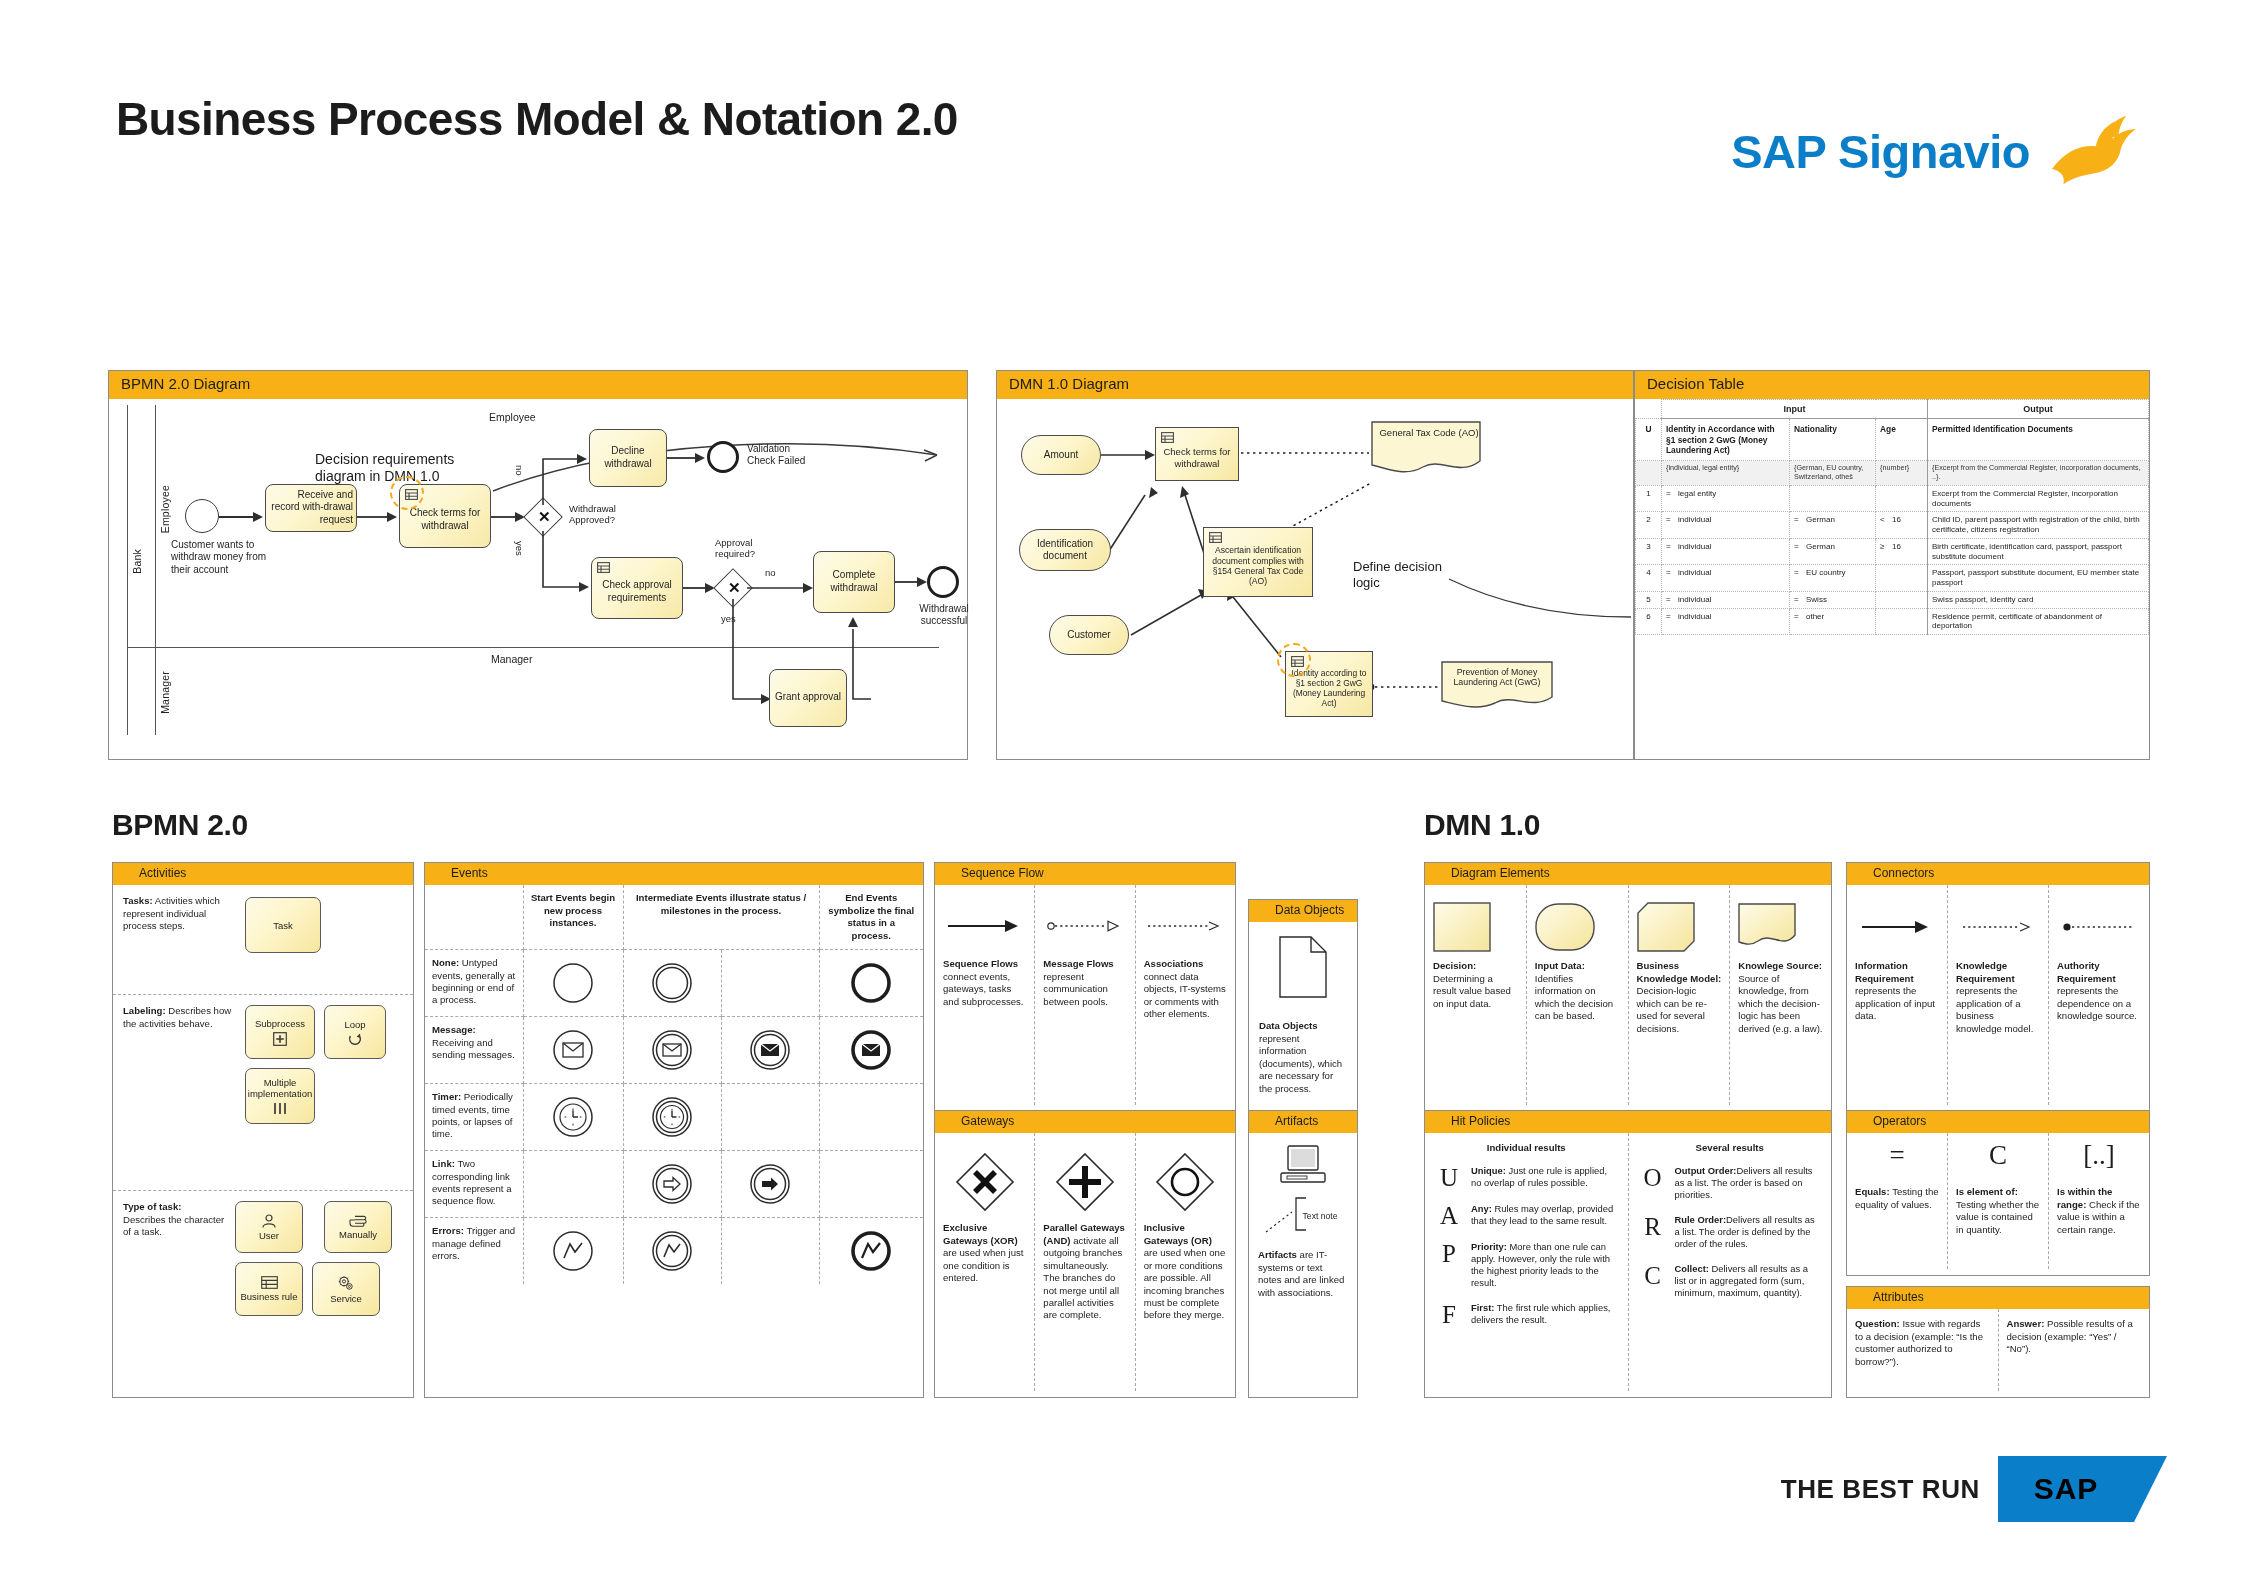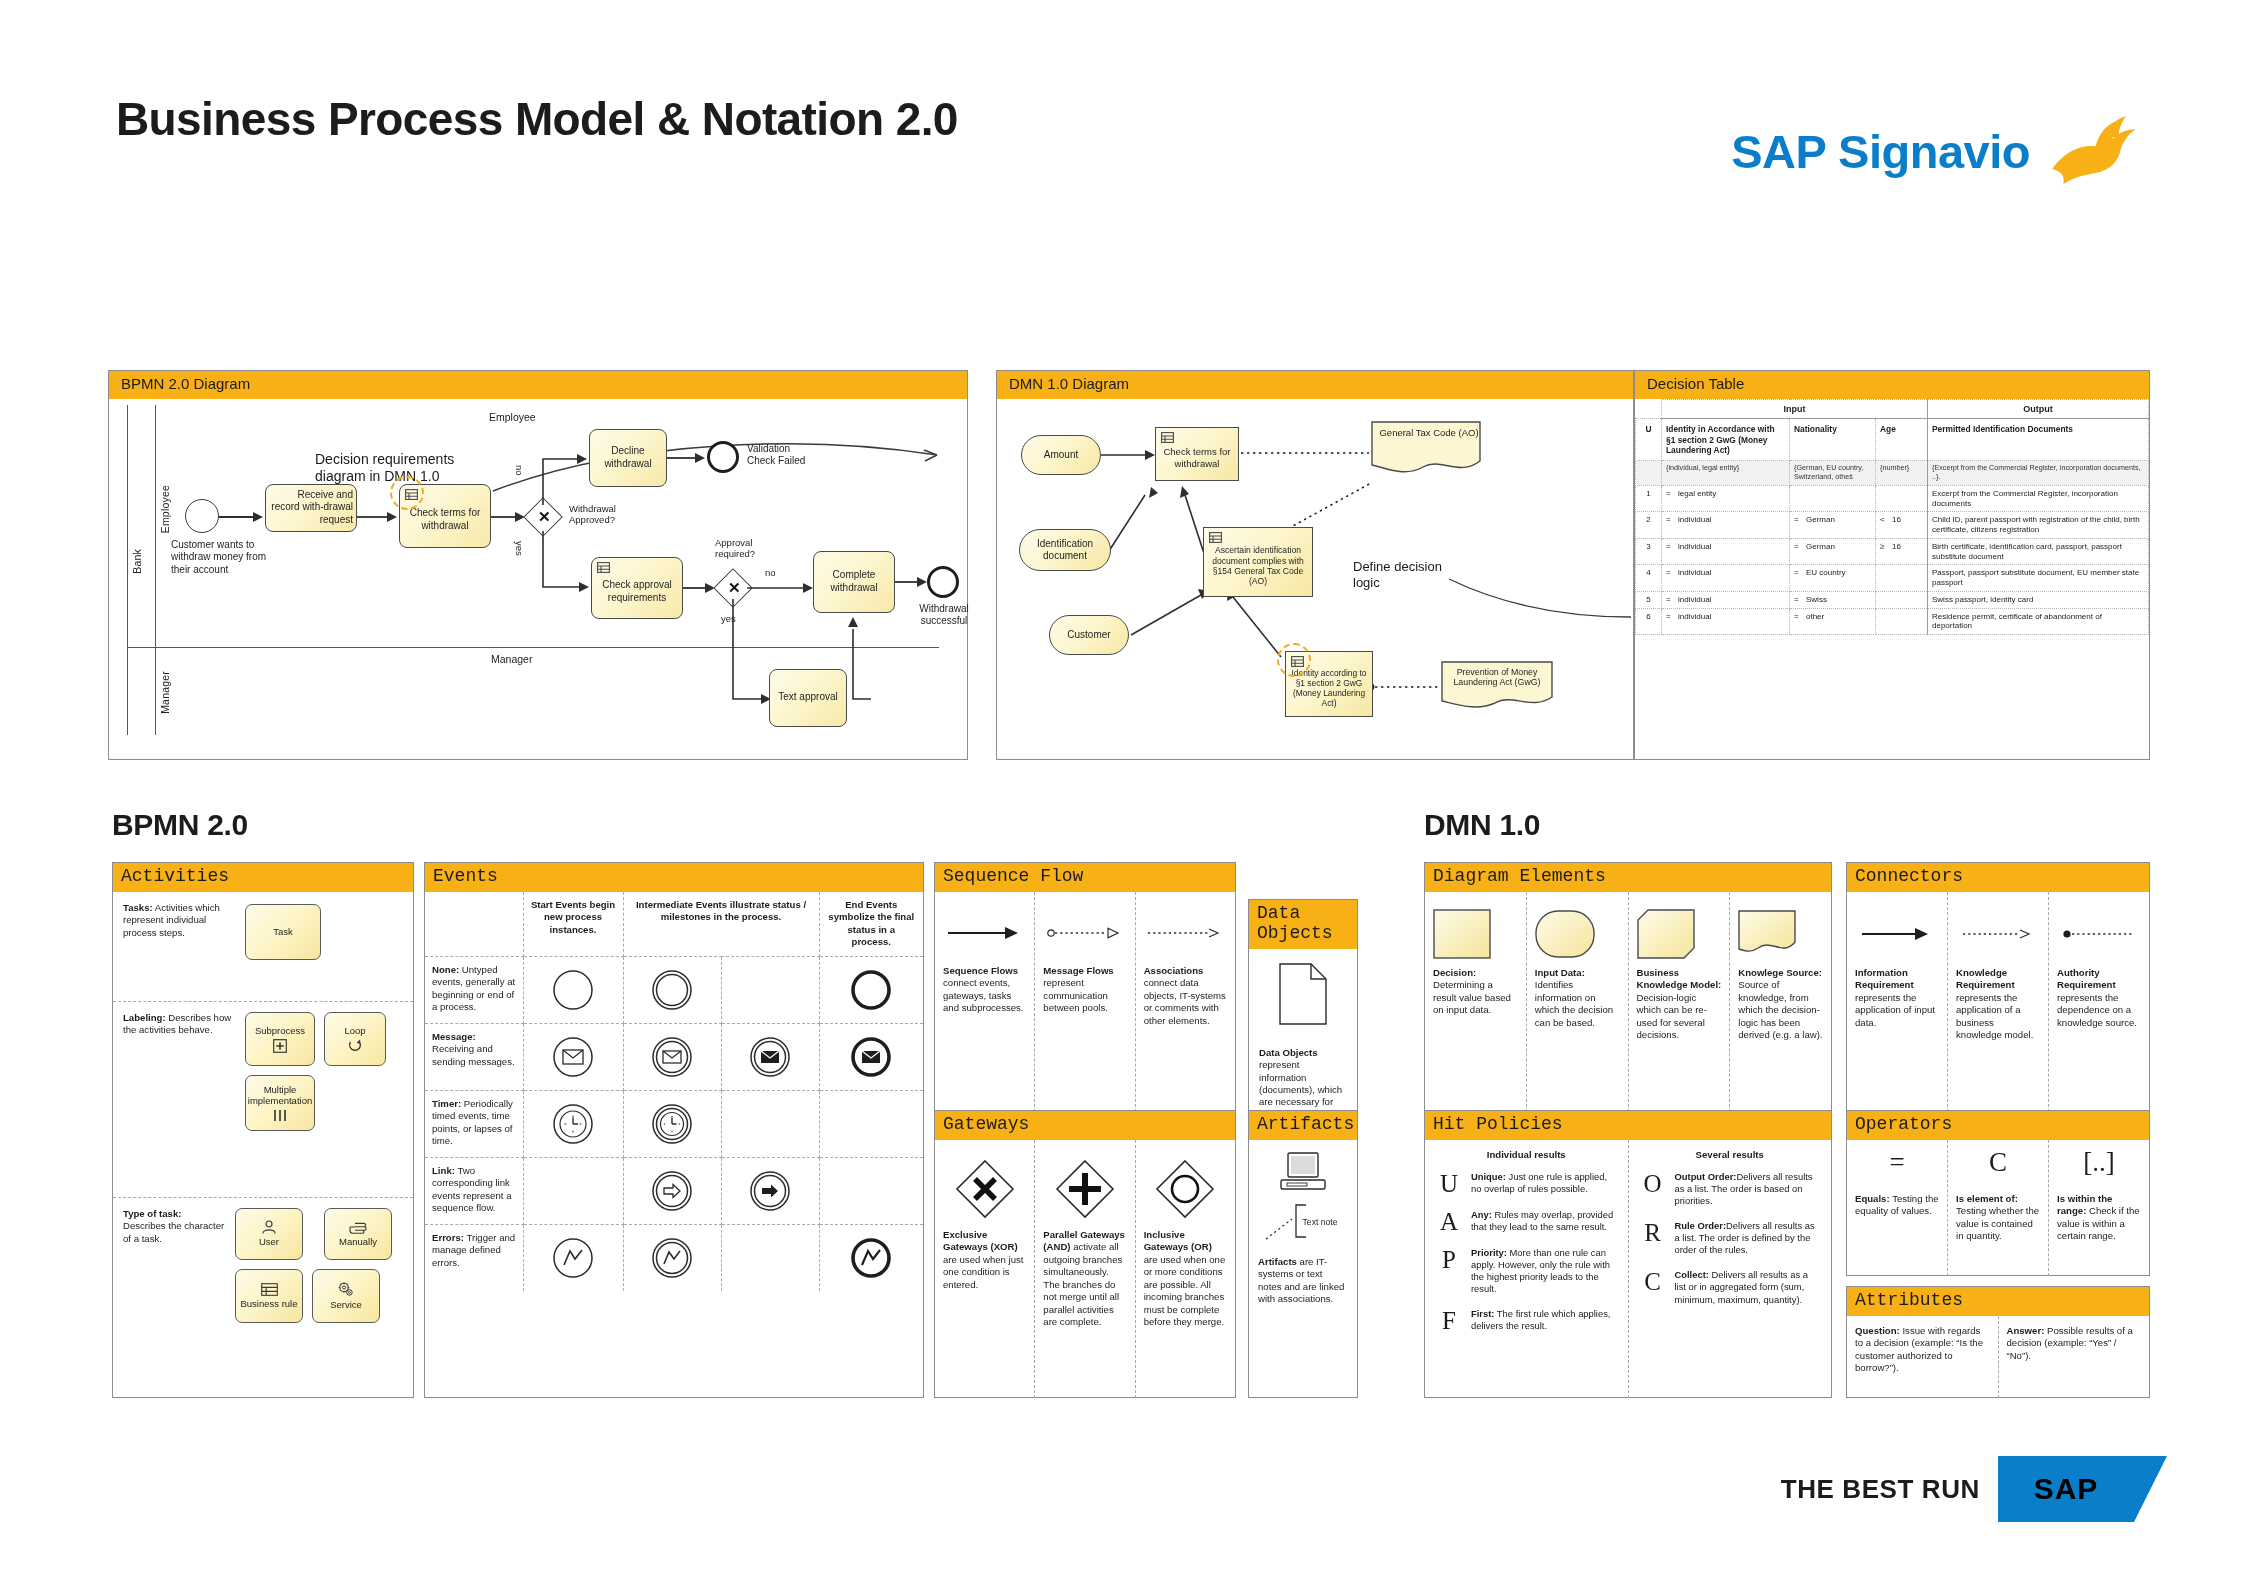--- a/index.html
+++ b/index.html
@@ -22,21 +22,21 @@
   .brand { position: absolute; right: 106px; top: 112px; display:flex; align-items:center; gap:14px; }
   .brand-text { font-size: 47px; font-weight: bold; color: #0a7ec8; letter-spacing:-0.5px; }
   .brand-mark { width: 96px; height: 78px; }
 
   
   .panel { position:absolute; border:1px solid #8c8c8c; background:#fff; }
   .panel-hd {
     background:#f7b117; color:#1c1c1c; font-size:15px;
     padding:5px 10px 6px 12px; line-height:1.1; font-weight:normal;
   }
-  .panel-hd.sm { font-size:18px; padding:4px 8px 5px 8px;font-family:Liberation Mono, monospace; }
+  .panel-hd.sm { font-size:12px; padding:4px 8px 5px 26px; }
   .panel-body { position:relative; width:100%; }
 
   
   #bpmn-diagram { left:108px; top:370px; width:860px; height:390px; }
   #dmn-diagram  { left:996px; top:370px; width:638px; height:390px; }
   #decision-table { left:1634px; top:370px; width:516px; height:390px; }
 
   .dgm { position:relative; width:100%; height:352px; background:#fff; }
   .pool-lbl {
     position:absolute; writing-mode:vertical-rl; transform:rotate(180deg);
@@ -275,21 +275,21 @@
       <span class="flow-lbl" style="left:612px; top:214px;">yes</span>
 
       <div class="task" style="left:704px; top:152px; width:82px; height:62px;">Complete withdrawal</div>
       <svg style="position:absolute; left:786px; top:177px;" width="34" height="12">
         <path d="M0 6 H24" stroke="#2e2e2e" stroke-width="1.8" fill="none"></path>
           <path d="M32 6 l-10 -5 v10 Z" fill="#2e2e2e"></path>
       </svg>
       <div class="ev end" style="left:818px; top:167px; width:32px; height:32px;"></div>
       <div class="ev-lbl" style="left:804px; top:204px; width:62px; text-align:center;">Withdrawal successful</div>
 
-      <div class="task" style="left:660px; top:270px; width:78px; height:58px;">Text approval</div>
+      <div class="task" style="left:660px; top:270px; width:78px; height:58px;">Grant approval</div>
       <svg style="position:absolute; left:736px; top:214px;" width="36" height="90">
         <path d="M26 86 H8 V16" stroke="#2e2e2e" stroke-width="1.6" fill="none"></path>
         <path d="M8 4 l-5 10 h10 Z" fill="#2e2e2e"></path>
       </svg>
     </div>
   </div>
 
   <div class="panel" id="dmn-diagram">
     <div class="panel-hd">DMN 1.0 Diagram</div>
     <div class="dgm">

